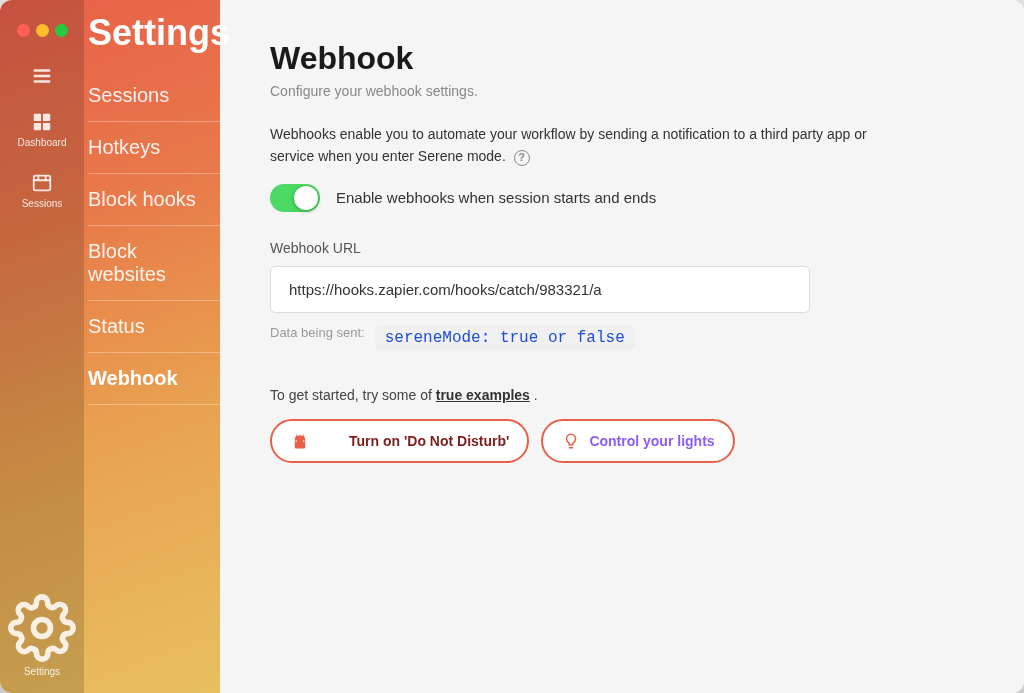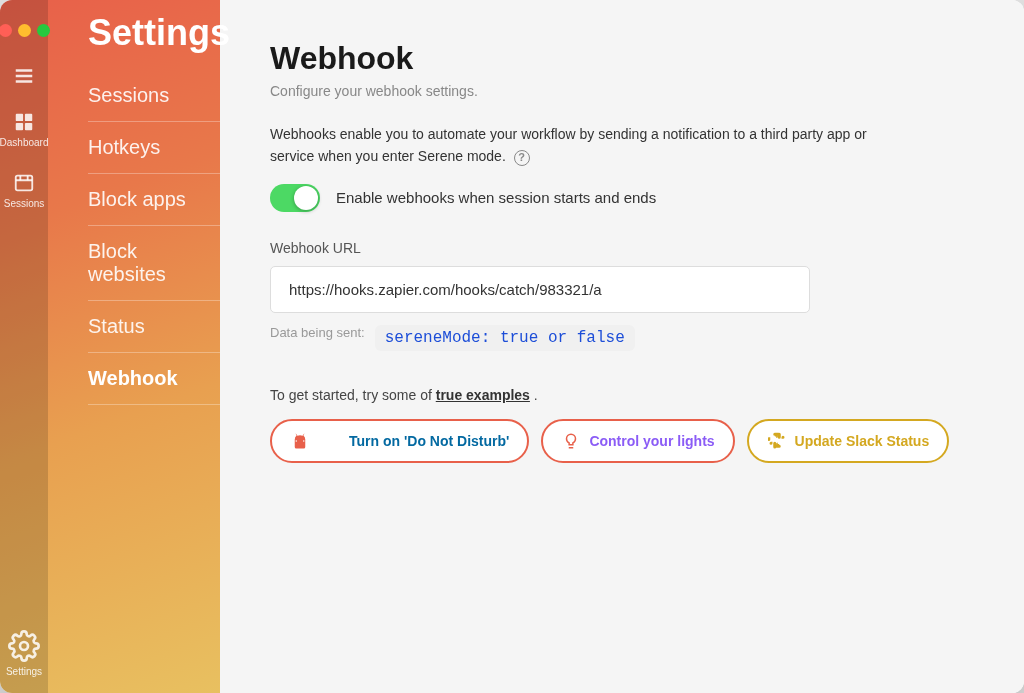--- a/index.html
+++ b/index.html
@@ -44,21 +44,21 @@
     .tl-max { background: #27c93f; }
 
     .settings-title {
       color: #fff;
       font-size: 36px;
       font-weight: 700;
       padding: 12px 20px 16px 20px;
     }
 
     .left-icons {
-      width: 48px;
+      width: 84px;
       background: rgba(0,0,0,0.15);
       display: flex;
       flex-direction: column;
       align-items: center;
       padding-top: 10px;
       position: absolute;
       left: 0;
       top: 0;
       bottom: 0;
     }
@@ -271,21 +271,21 @@
       border-radius: 24px;
       border: 2px solid;
       background: #fff;
       font-size: 14px;
       font-weight: 600;
       cursor: pointer;
     }
 
     .example-btn.android {
       border-color: #e8604a;
-      color: #0369a1;
+      color: #7f1d1d;
       gap: 39px;
     }
 
     .example-btn.lights {
       border-color: #e8604a;
       color: #8b5cf6;
     }
 
     .example-btn.slack {
       border-color: #d4a820;
@@ -354,21 +354,21 @@
         </svg>
         <span>Settings</span>
       </div>
     </div>
 
     <div class="sidebar-content">
       <div class="settings-title">Settings</div>
       <nav class="sidebar-nav">
         <div class="nav-item">Sessions</div>
         <div class="nav-item">Hotkeys</div>
-        <div class="nav-item">Block apps</div>
+        <div class="nav-item">Block hooks</div>
         <div class="nav-item">Block websites</div>
         <div class="nav-item">Status</div>
         <div class="nav-item active">Webhook</div>
       </nav>
     </div>
   </div>
 
   <div class="main-content">
     <h1 class="page-title">Webhook</h1>
     <p class="page-subtitle">Configure your webhook settings.</p>
@@ -415,25 +415,17 @@
 
         <button class="example-btn lights">
           <span class="icon-circle">
             <svg width="18" height="18" viewBox="0 0 24 24" fill="none" stroke="#e8604a" stroke-width="2">
               <path d="M9 21h6M12 3a6 6 0 0 1 6 6c0 2.4-1.4 4.5-3.5 5.6V17H9.5v-2.4C7.4 13.5 6 11.4 6 9a6 6 0 0 1 6-6z"></path>
             </svg>
           </span>
           <span>Control your lights</span>
         </button>
 
-        <button class="example-btn slack">
-          <span class="icon-circle">
-            <svg width="18" height="18" viewBox="0 0 24 24" fill="#d4a820">
-              <path d="M6 15a2 2 0 1 1-2-2h2v2zm1 0a2 2 0 0 1 4 0v5a2 2 0 0 1-4 0v-5zm2-9a2 2 0 1 1 2 2V6H9zm0-1a2 2 0 0 1 0-4h5a2 2 0 0 1 0 4H9zm9 2a2 2 0 1 1 2 2h-2V8zm-1 0a2 2 0 0 1-4 0V3a2 2 0 0 1 4 0v5zm-2 9a2 2 0 1 1-2-2v2h2zm0 1a2 2 0 0 1 0 4h-5a2 2 0 0 1 0-4h5zM3 10a2 2 0 1 1-2-2h2v2zm0 1H1a2 2 0 0 1 0-4h2v4z"></path>
-            </svg>
-          </span>
-          <span>Update Slack Status</span>
-        </button>
 
       </div>
     </div>
   </div>
 </div>
 
 </body></html>

